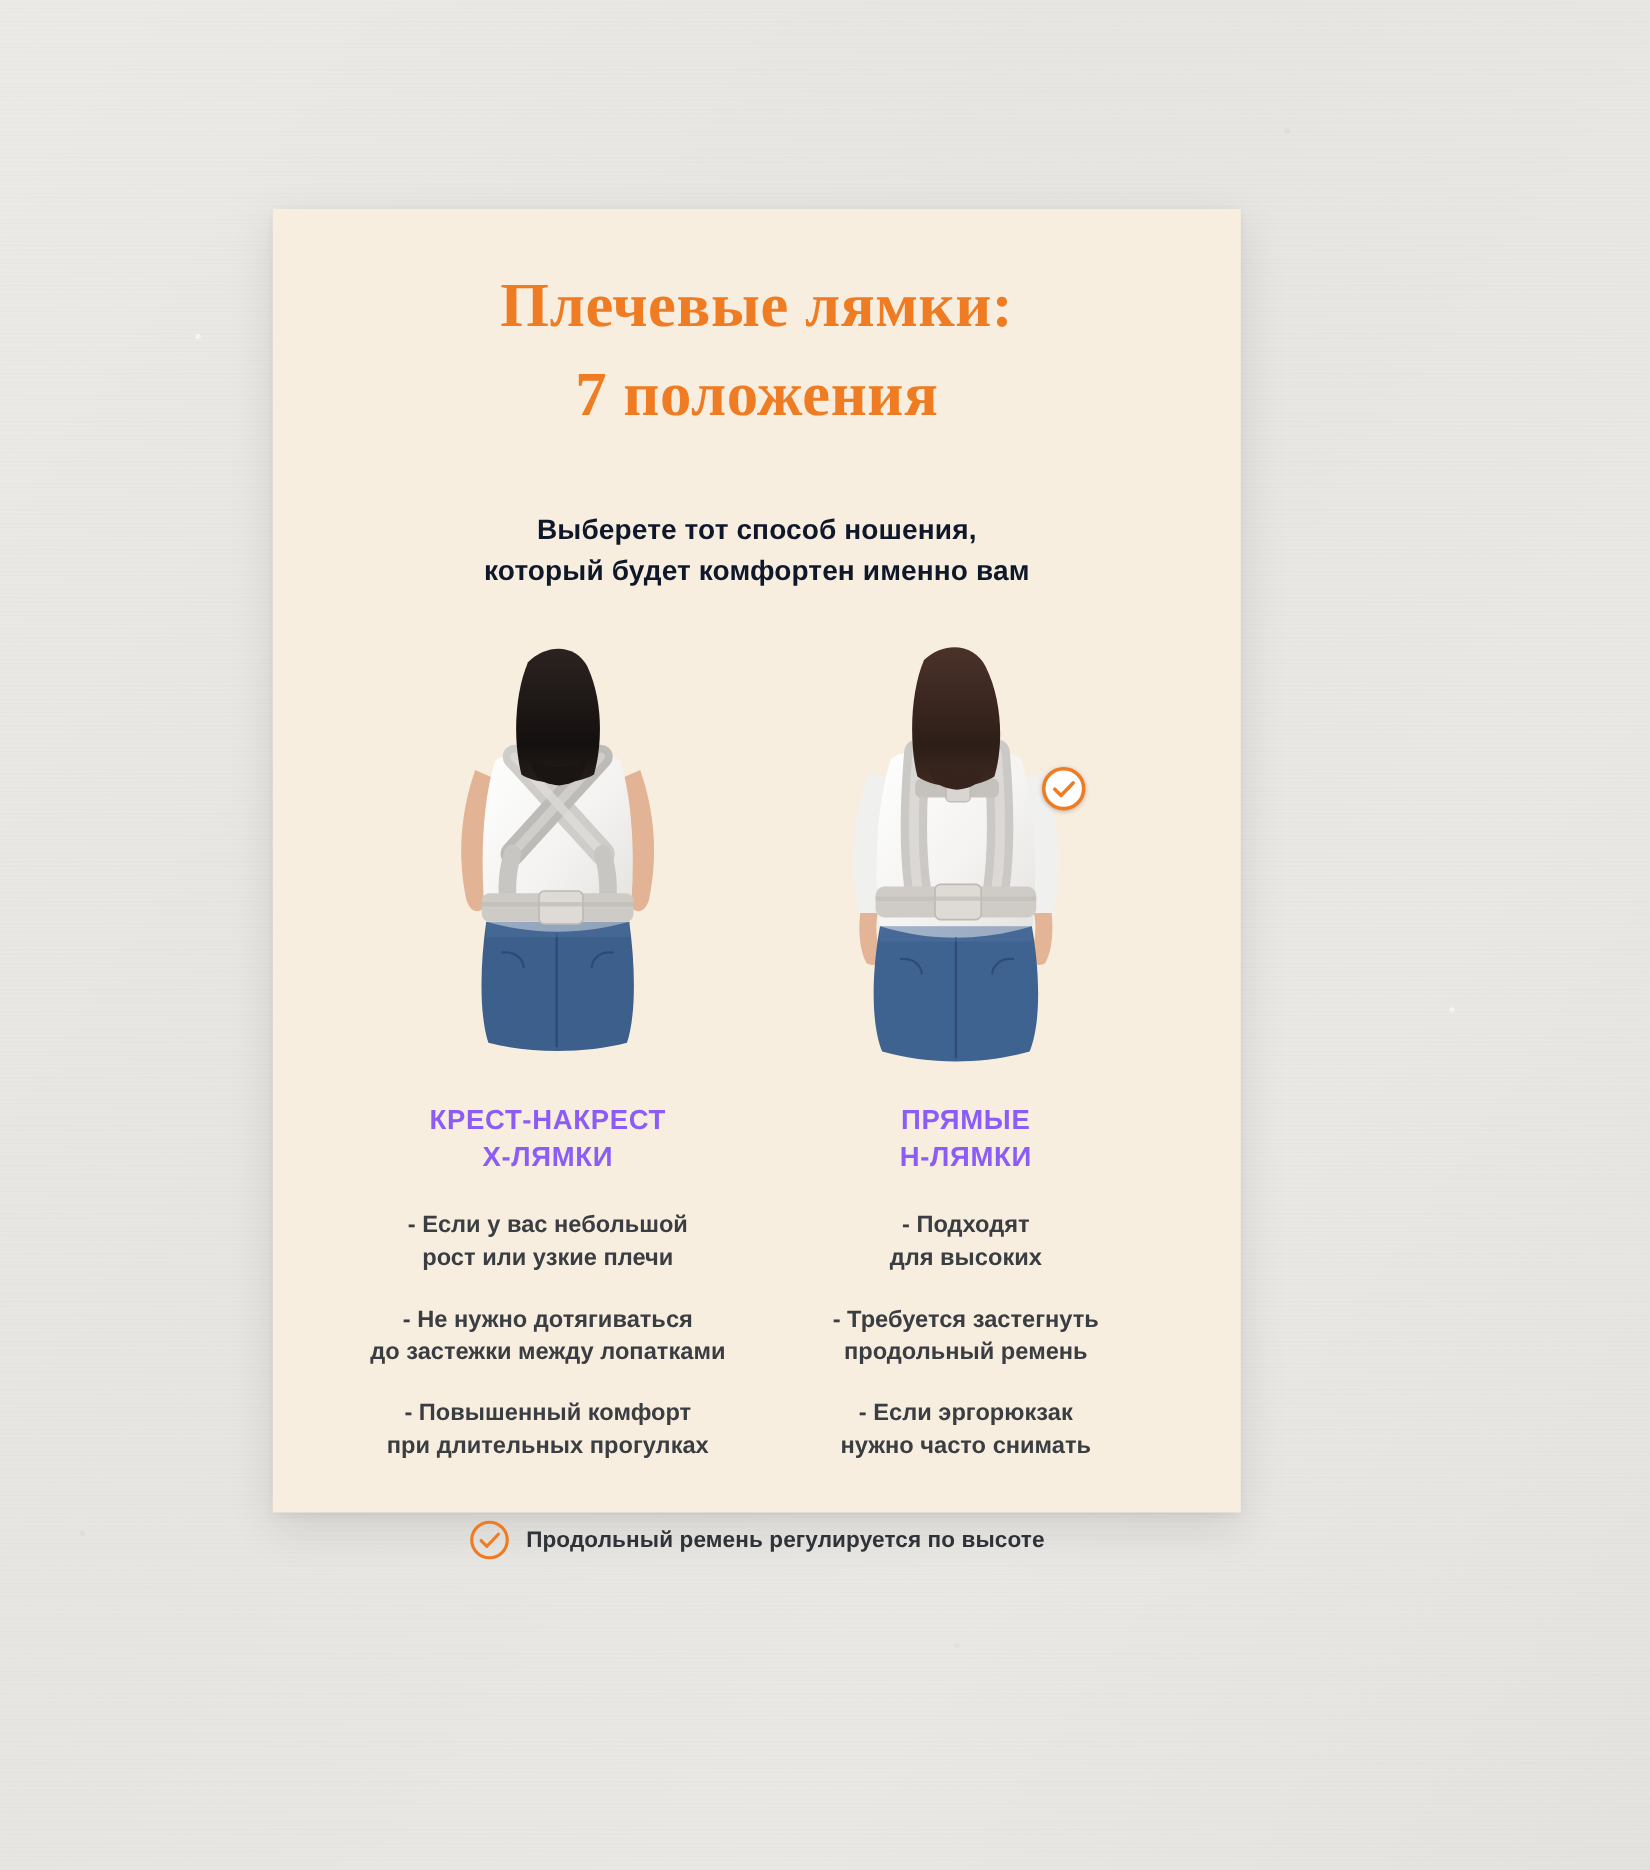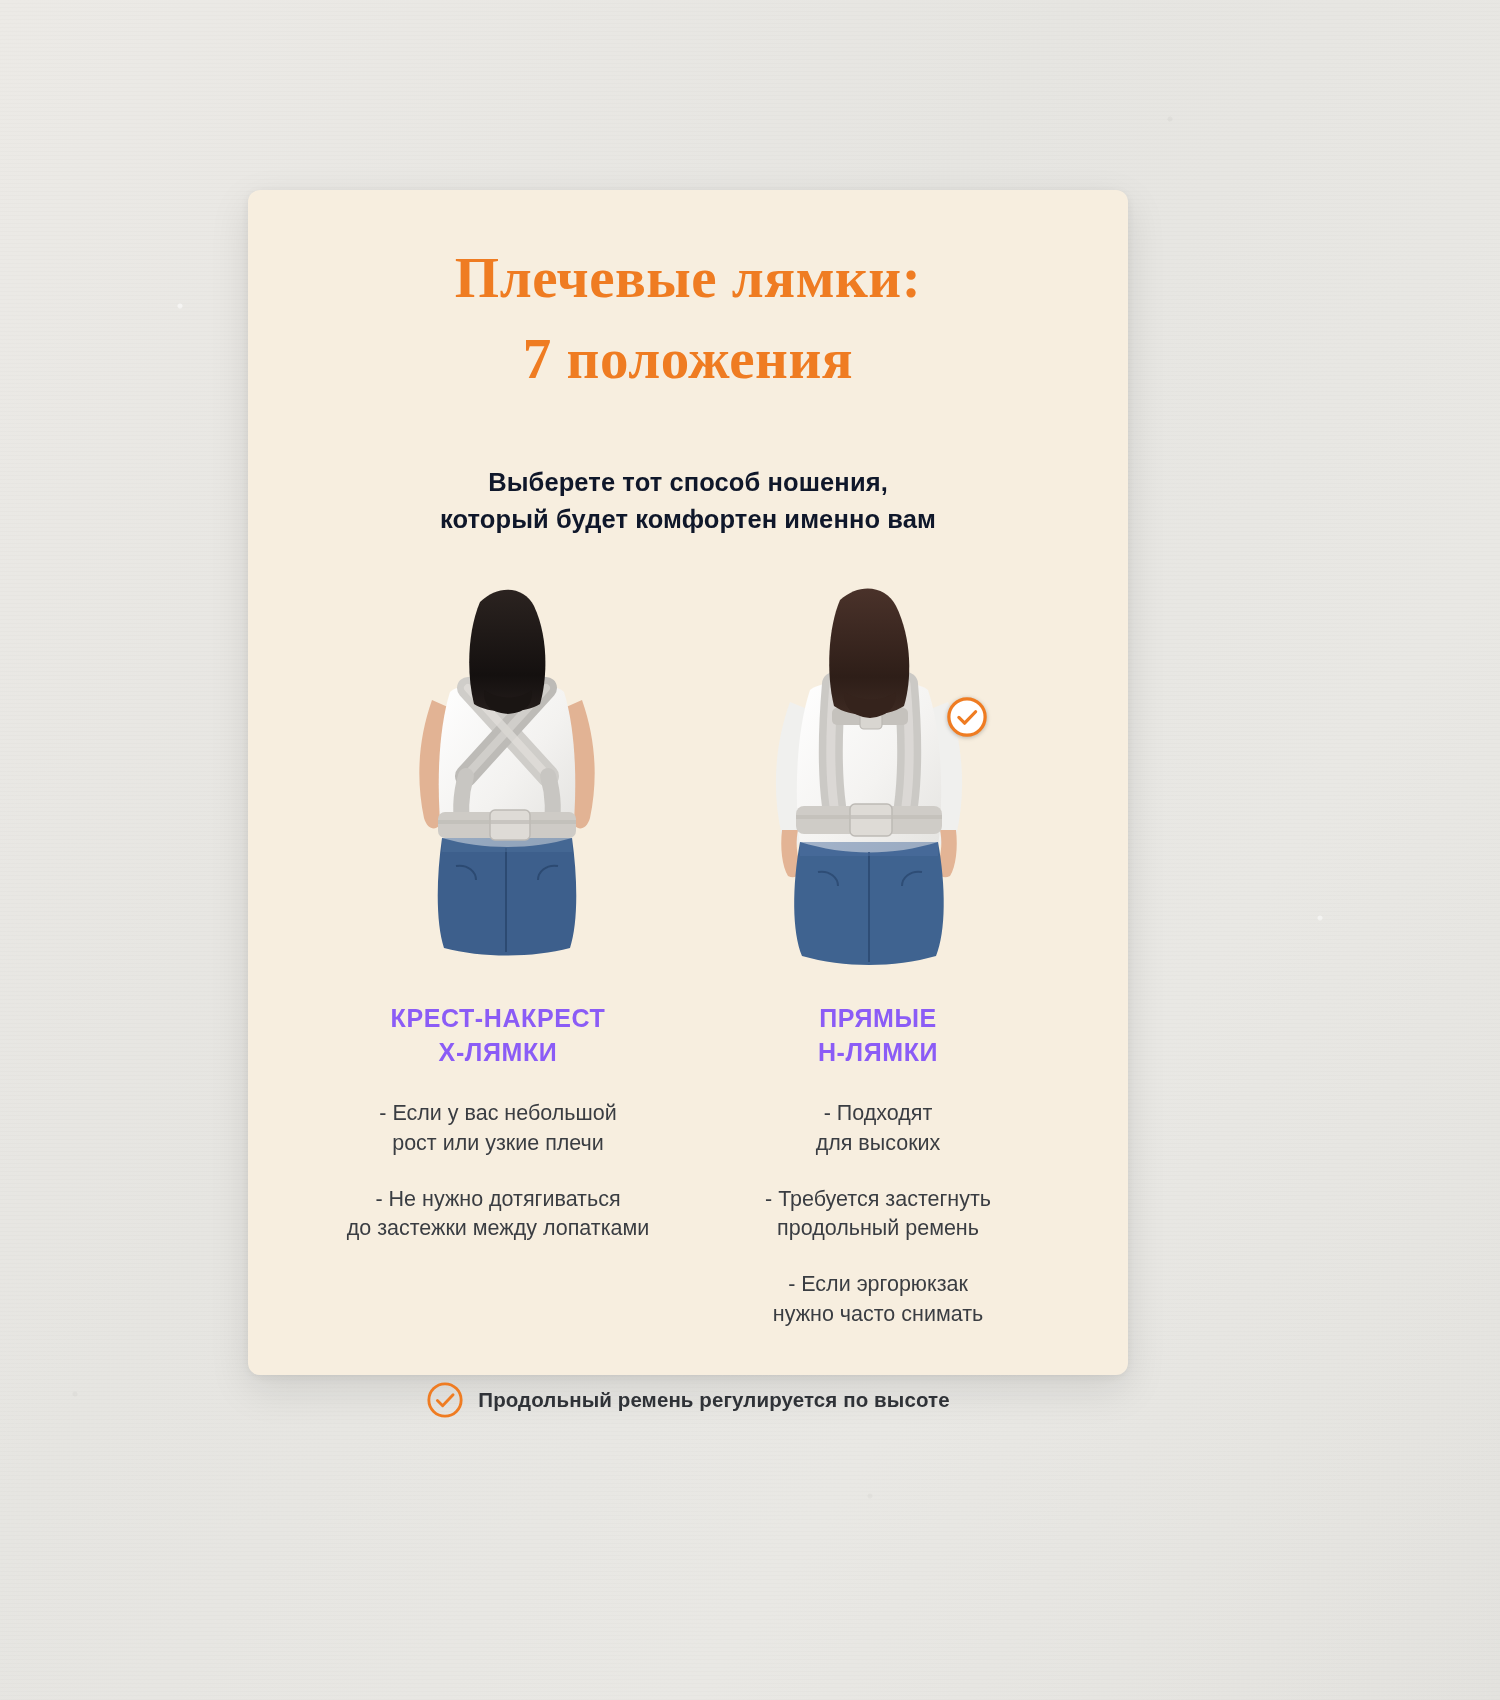--- a/index.html
+++ b/index.html
@@ -38,21 +38,20 @@
   }
 
   .poster {
     position: absolute;
     left: 248px;
     top: 190px;
     width: 880px;
     height: 1185px;
     background: #f7eedf;
     box-shadow: 0 14px 40px rgba(0,0,0,0.10), 0 2px 8px rgba(0,0,0,0.06);
-    border-radius: 12px;
   }
 
   .title {
     text-align: center;
     color: #ef7c22;
     font-family: "Liberation Serif", serif;
     font-weight: 700;
     font-size: 57px;
     line-height: 1.42;
     letter-spacing: 0.5px;
@@ -95,20 +94,21 @@
   .col-heading {
     color: #8b5cf6;
     font-size: 25px;
     font-weight: bold;
     line-height: 1.35;
     letter-spacing: 0.6px;
     text-transform: uppercase;
   }
   .bullets {
     margin-top: 30px;
+    font-weight: bold;
   }
   .bullet {
     color: #3a3d42;
     font-size: 21.5px;
     line-height: 1.38;
     margin-bottom: 26px;
   }
   .bullet:last-child { margin-bottom: 0; }
 
   .footer-note {
@@ -263,20 +263,21 @@
   <div class="columns">
 
     <div class="col">
       <div class="col-heading">
         <div>КРЕСТ-НАКРЕСТ</div>
         <div>Х-ЛЯМКИ</div>
       </div>
       <div class="bullets">
         <div class="bullet">- Если у вас небольшой<br>рост или узкие плечи</div>
         <div class="bullet">- Не нужно дотягиваться<br>до застежки между лопатками</div>
+        <div class="bullet">- Повышенный комфорт<br>при длительных прогулках</div>
       </div>
     </div>
 
     <div class="col">
       <div class="col-heading">
         <div>ПРЯМЫЕ</div>
         <div>Н-ЛЯМКИ</div>
       </div>
       <div class="bullets">
         <div class="bullet">- Подходят<br>для высоких</div>

